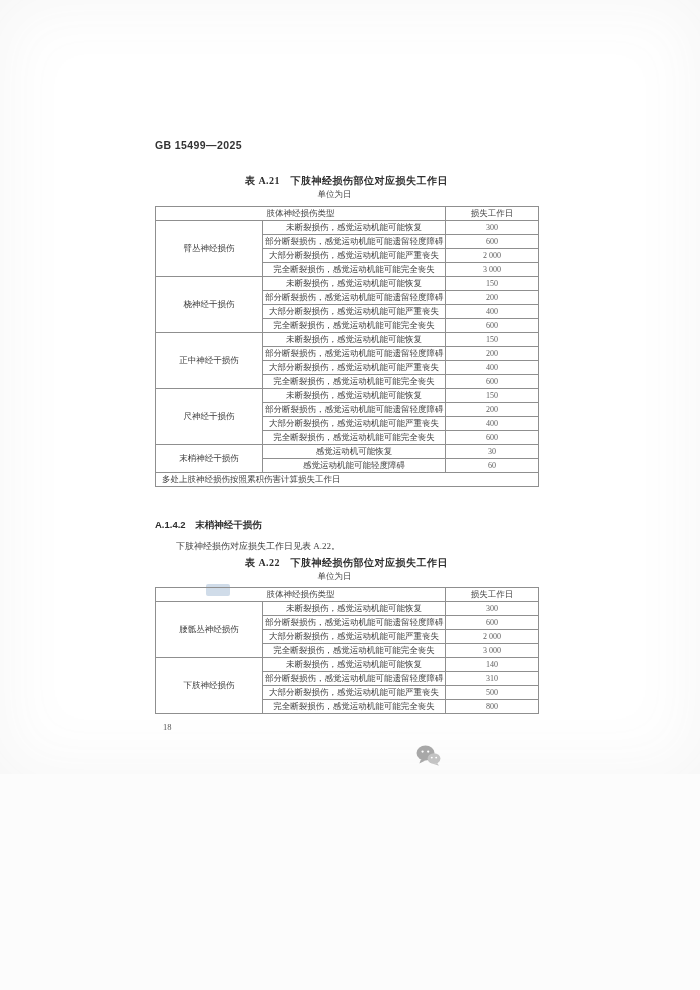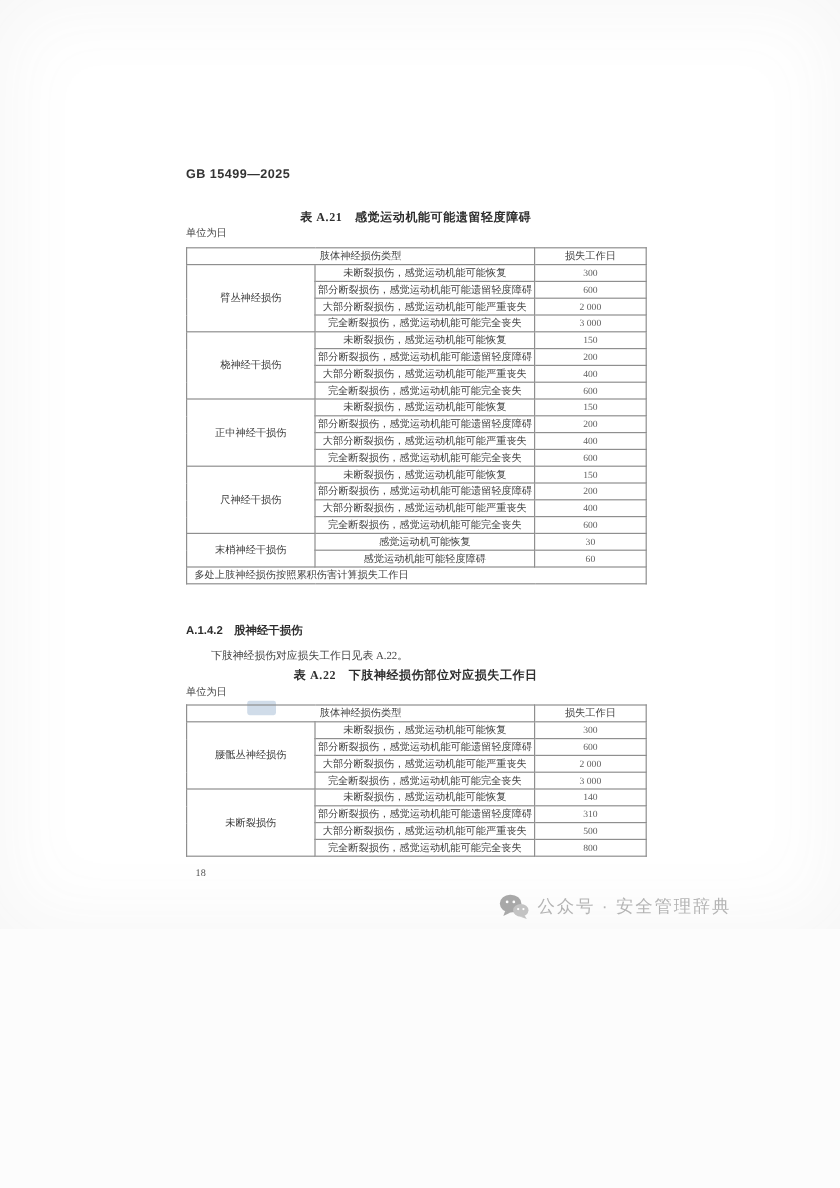--- a/index.html
+++ b/index.html
@@ -15,21 +15,21 @@
     font-family:"Liberation Sans",sans-serif; font-weight:bold;
     font-size:10.5px; color:#333; letter-spacing:0.4px;
   }
   .tbl-title {
     position:absolute; left:155px; width:383px; text-align:center;
     font-weight:bold; font-size:10px; color:#2e2e2e; letter-spacing:0.5px;
   }
   .t21-title { top:174px; }
   .t22-title { top:556px;text-align:center; }
   .unit-note {
-    position:absolute; left:155px; width:383px; text-align:left;
+    position:absolute; left:143px; width:383px; text-align:center;
     font-size:8.5px; color:#474747;
   }
   .u21 { top:189px; }
   .u22 { top:571px; }
   table.data-table {
     position:absolute; left:155px; width:383px;
     border-collapse:collapse; table-layout:fixed;
   }
   .t21-table { top:206px; }
   .t22-table { top:587px; }
@@ -62,21 +62,21 @@
   }
   .wm-icon { display:inline-flex; }
 </style>
 </head>
 <body>
 
 <div class="page">
 
   <div class="doc-code">GB 15499—2025</div>
 
-  <div class="tbl-title t21-title">表 A.21　感觉运动机能可能遗留轻度障碍</div>
+  <div class="tbl-title t21-title">表 A.21　下肢神经损伤部位对应损失工作日</div>
   <div class="unit-note u21">单位为日</div>
 
   <table class="data-table t21-table">
     <colgroup>
         <col class="c1">
         <col class="c2">
         <col class="c3">
       </colgroup>
     <thead>
       <tr>
@@ -161,21 +161,21 @@
         <tr>
           <td class="desc">感觉运动机能可能轻度障碍</td>
           <td class="val">60</td>
         </tr>
         <tr>
           <td colspan="3" class="footnote">多处上肢神经损伤按照累积伤害计算损失工作日</td>
         </tr>
       </tbody>
   </table>
 
-  <div class="section-heading">A.1.4.2　股神经干损伤</div>
+  <div class="section-heading">A.1.4.2　末梢神经干损伤</div>
   <div class="paragraph">下肢神经损伤对应损失工作日见表 A.22。</div>
 
   <div class="tbl-title t22-title">表 A.22　下肢神经损伤部位对应损失工作日</div>
   <div class="unit-note u22">单位为日</div>
 
   <div class="scan-smudge"></div>
 
   <table class="data-table t22-table">
     <colgroup>
         <col class="c1">
@@ -200,21 +200,21 @@
         </tr>
         <tr>
           <td class="desc">大部分断裂损伤，感觉运动机能可能严重丧失</td>
           <td class="val">2 000</td>
         </tr>
         <tr>
           <td class="desc">完全断裂损伤，感觉运动机能可能完全丧失</td>
           <td class="val">3 000</td>
         </tr>
         <tr>
-          <td class="cat" rowspan="4">未断裂损伤</td>
+          <td class="cat" rowspan="4">下肢神经损伤</td>
           <td class="desc">未断裂损伤，感觉运动机能可能恢复</td>
           <td class="val">140</td>
         </tr>
         <tr>
           <td class="desc">部分断裂损伤，感觉运动机能可能遗留轻度障碍</td>
           <td class="val">310</td>
         </tr>
         <tr>
           <td class="desc">大部分断裂损伤，感觉运动机能可能严重丧失</td>
           <td class="val">500</td>
@@ -234,16 +234,15 @@
         <ellipse cx="9.5" cy="8" rx="9" ry="7.4" fill="#a8a8a8"></ellipse>
         <path d="M5 14.2 L3.4 18.4 L9.4 15.4 Z" fill="#a8a8a8"></path>
         <circle cx="6.6" cy="6.6" r="1.15" fill="#ffffff"></circle>
         <circle cx="12.2" cy="6.6" r="1.15" fill="#ffffff"></circle>
         <ellipse cx="18" cy="13.6" rx="6.4" ry="5.3" fill="#c3c3c3"></ellipse>
         <path d="M21.2 18 L23 20.8 L17.6 18.9 Z" fill="#c3c3c3"></path>
         <circle cx="15.8" cy="12.6" r="0.95" fill="#ffffff"></circle>
         <circle cx="20.2" cy="12.6" r="0.95" fill="#ffffff"></circle>
       </svg>
     </span>
-    <span>公众号 · 安全管理辞典</span>
   </div>
 
 </div>
 
 </body></html>

